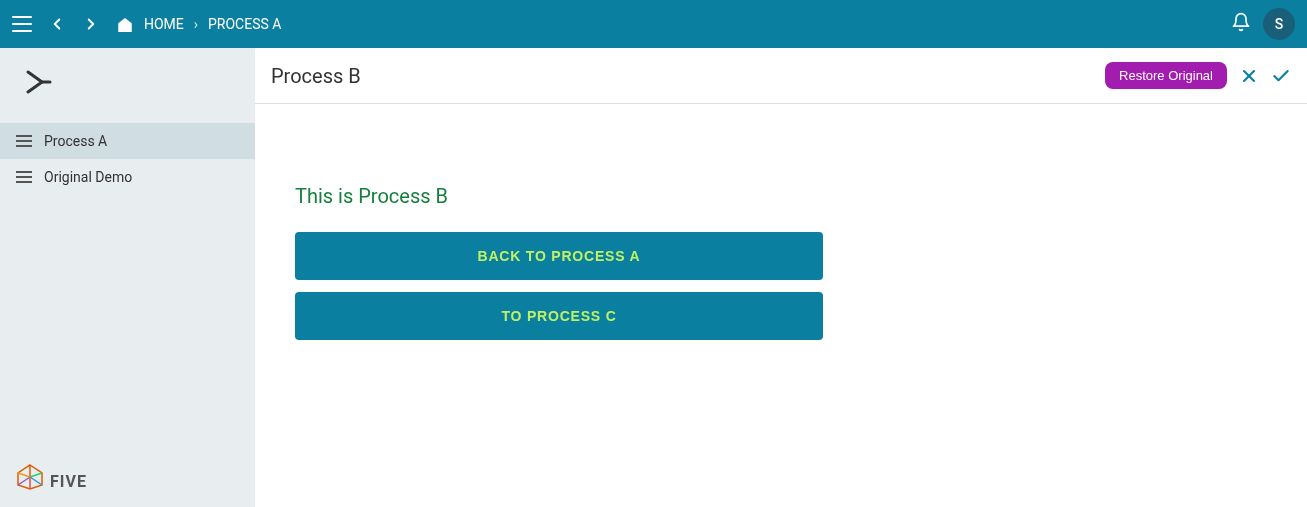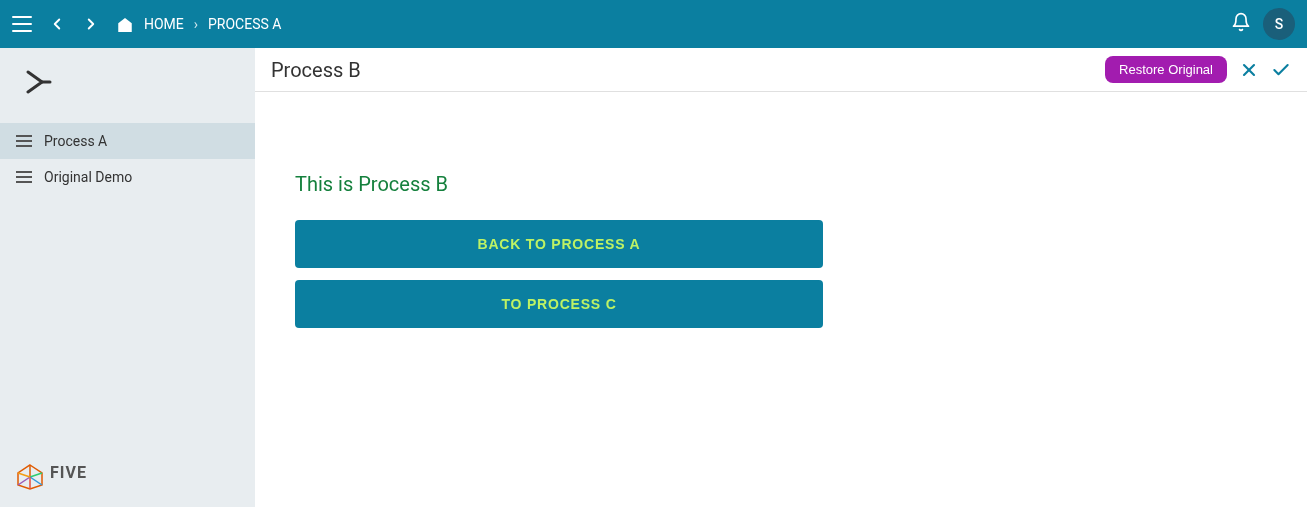--- a/index.html
+++ b/index.html
@@ -107,21 +107,21 @@
       background-color: #555;
     }
     .sidebar-footer {
       padding: 16px;
       display: flex;
       align-items: center;
       gap: 8px;
     }
     .five-logo {
       display: flex;
-      align-items: flex-start;
+      align-items: flex-end;
       gap: 6px;
     }
     .five-logo-icon {
       width: 28px;
       height: 28px;
     }
     .five-logo-text {
       font-size: 16px;
       font-weight: bold;
       color: #555;
@@ -133,21 +133,21 @@
       flex: 1;
       background-color: white;
       display: flex;
       flex-direction: column;
       overflow: hidden;
     }
     .content-header {
       display: flex;
       align-items: center;
       padding: 0 16px;
-      height: 44px;
+      height: 56px;
       border-bottom: 1px solid #e0e0e0;
       flex-shrink: 0;
     }
     .content-title {
       font-size: 20px;
       color: #333;
       font-weight: 400;
       flex: 1;
     }
     .header-actions {

